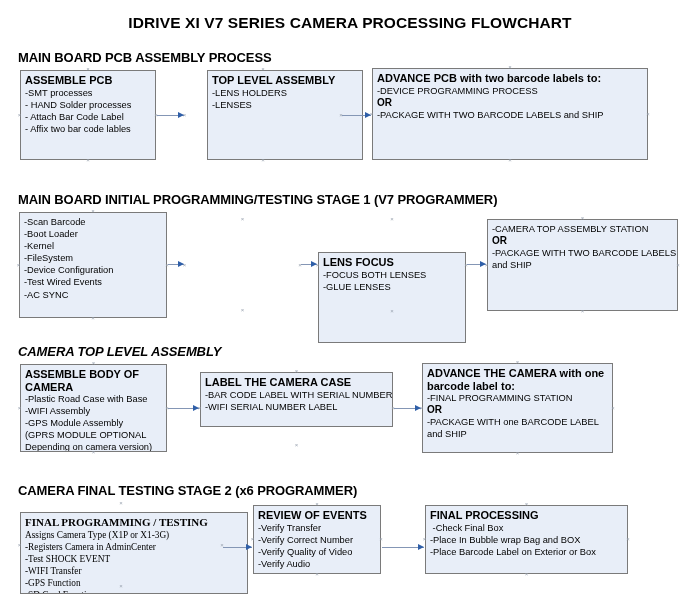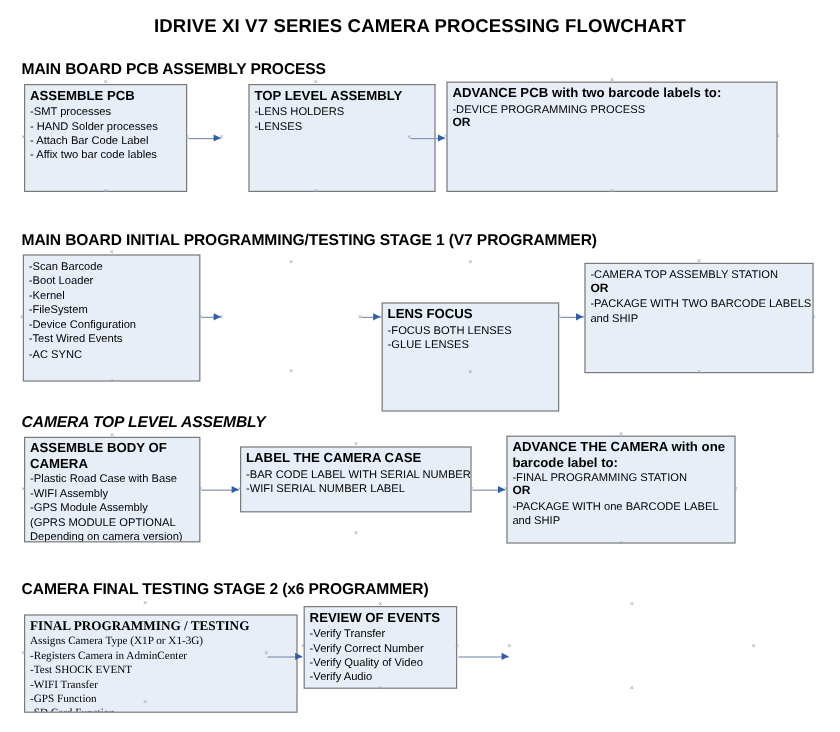--- a/index.html
+++ b/index.html
@@ -123,20 +123,21 @@
       <span class="box-line">-LENSES</span>
     </div>
     <div class="handle" style="left: 260.5px; top: 66.5px;">×</div>
     <div class="handle" style="left: 260.5px; top: 158px;">×</div>
     <div class="handle" style="left: 182px; top: 112.5px;">×</div>
     <div class="handle" style="left: 338.5px; top: 112.5px;">×</div>
     <div class="fc-box" style="left: 372px; top: 68px; width: 276px; height: 92px;">
       <span class="box-title">ADVANCE PCB with two barcode labels to:</span>
       <span class="box-line">-DEVICE PROGRAMMING PROCESS</span>
       <span class="box-line bold">OR</span>
+      <span class="box-line">-PACKAGE WITH TWO BARCODE LABELS and SHIP</span>
     </div>
     <div class="handle" style="left: 507.5px; top: 64.5px;">×</div>
     <div class="handle" style="left: 507.5px; top: 158px;">×</div>
     <div class="handle" style="left: 369px; top: 111.5px;">×</div>
     <div class="handle" style="left: 645.5px; top: 111.5px;">×</div>
     <div class="section-heading" style="left: 18px; top: 192px;">MAIN BOARD INITIAL PROGRAMMING/TESTING STAGE 1 (V7 PROGRAMMER)</div>
     <div class="fc-box" style="left: 19px; top: 212px; width: 148px; height: 106px;">
       <span class="box-line">-Scan Barcode</span>
       <span class="box-line">-Boot Loader</span>
       <span class="box-line">-Kernel</span>
@@ -225,20 +226,26 @@
       <span class="box-title">REVIEW OF EVENTS</span>
       <span class="box-line">-Verify Transfer</span>
       <span class="box-line">-Verify Correct Number</span>
       <span class="box-line">-Verify Quality of Video</span>
       <span class="box-line">-Verify Audio</span>
     </div>
     <div class="handle" style="left: 314.5px; top: 501.5px;">×</div>
     <div class="handle" style="left: 314.5px; top: 572px;">×</div>
     <div class="handle" style="left: 250px; top: 537px;">×</div>
     <div class="handle" style="left: 378.5px; top: 537px;">×</div>
+    <div class="fc-box" style="left: 425px; top: 505px; width: 203px; height: 69px;">
+      <span class="box-title">FINAL PROCESSING</span>
+      <span class="box-line"> -Check Final Box</span>
+      <span class="box-line">-Place In Bubble wrap Bag and BOX</span>
+      <span class="box-line">-Place Barcode Label on Exterior or Box</span>
+    </div>
     <div class="handle" style="left: 524px; top: 501.5px;">×</div>
     <div class="handle" style="left: 524px; top: 572px;">×</div>
     <div class="handle" style="left: 422px; top: 537px;">×</div>
     <div class="handle" style="left: 625.5px; top: 537px;">×</div>
     <div class="connector" style="left: 157px; top: 111px; width: 27px;">
       <div class="shaft"></div>
       <div class="head"></div>
     </div>
     <div class="connector" style="left: 342px; top: 111px; width: 29px;">
       <div class="shaft"></div>

